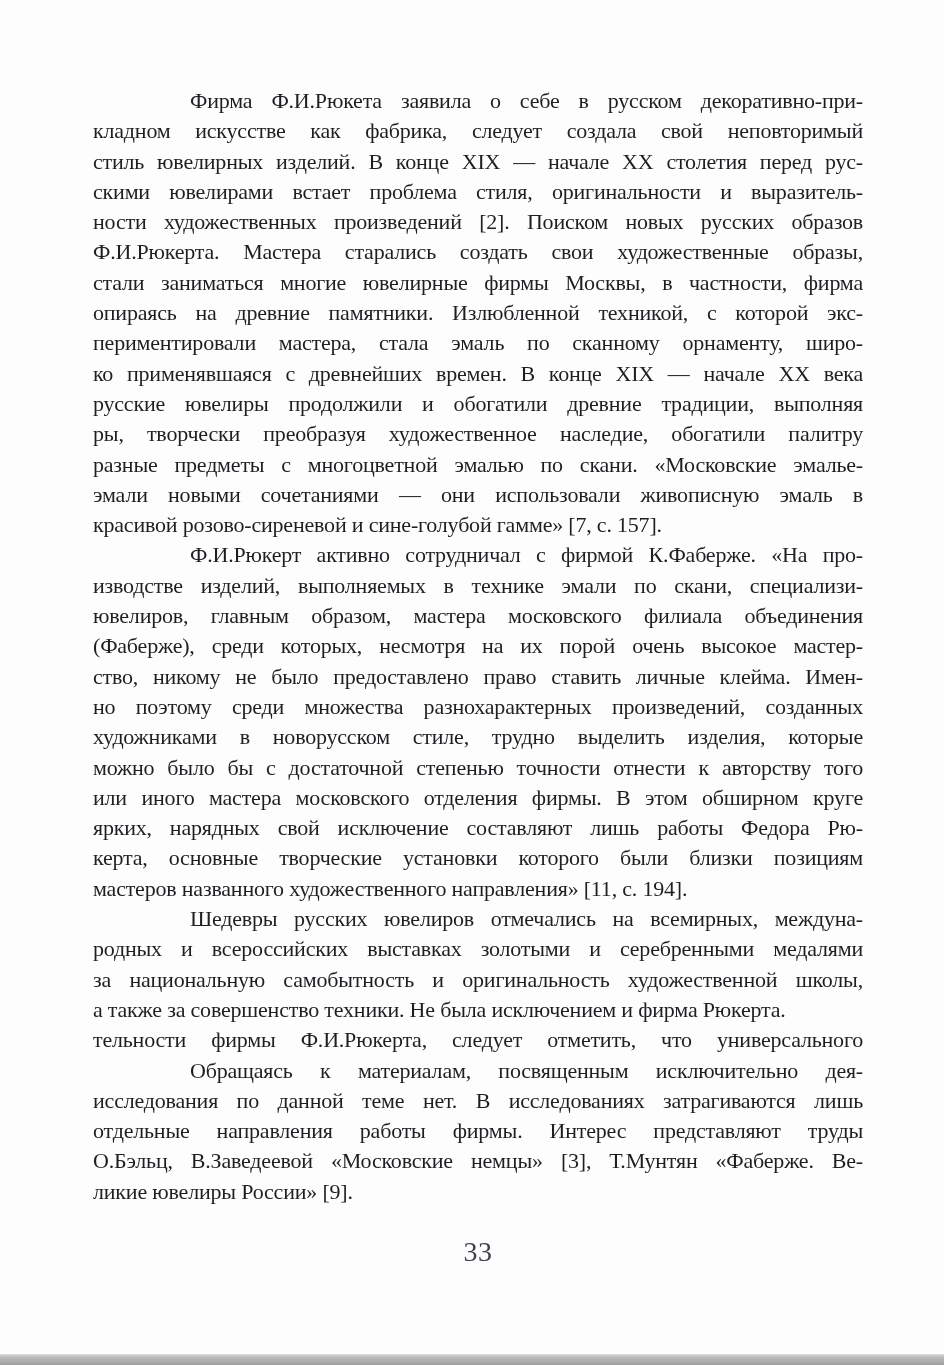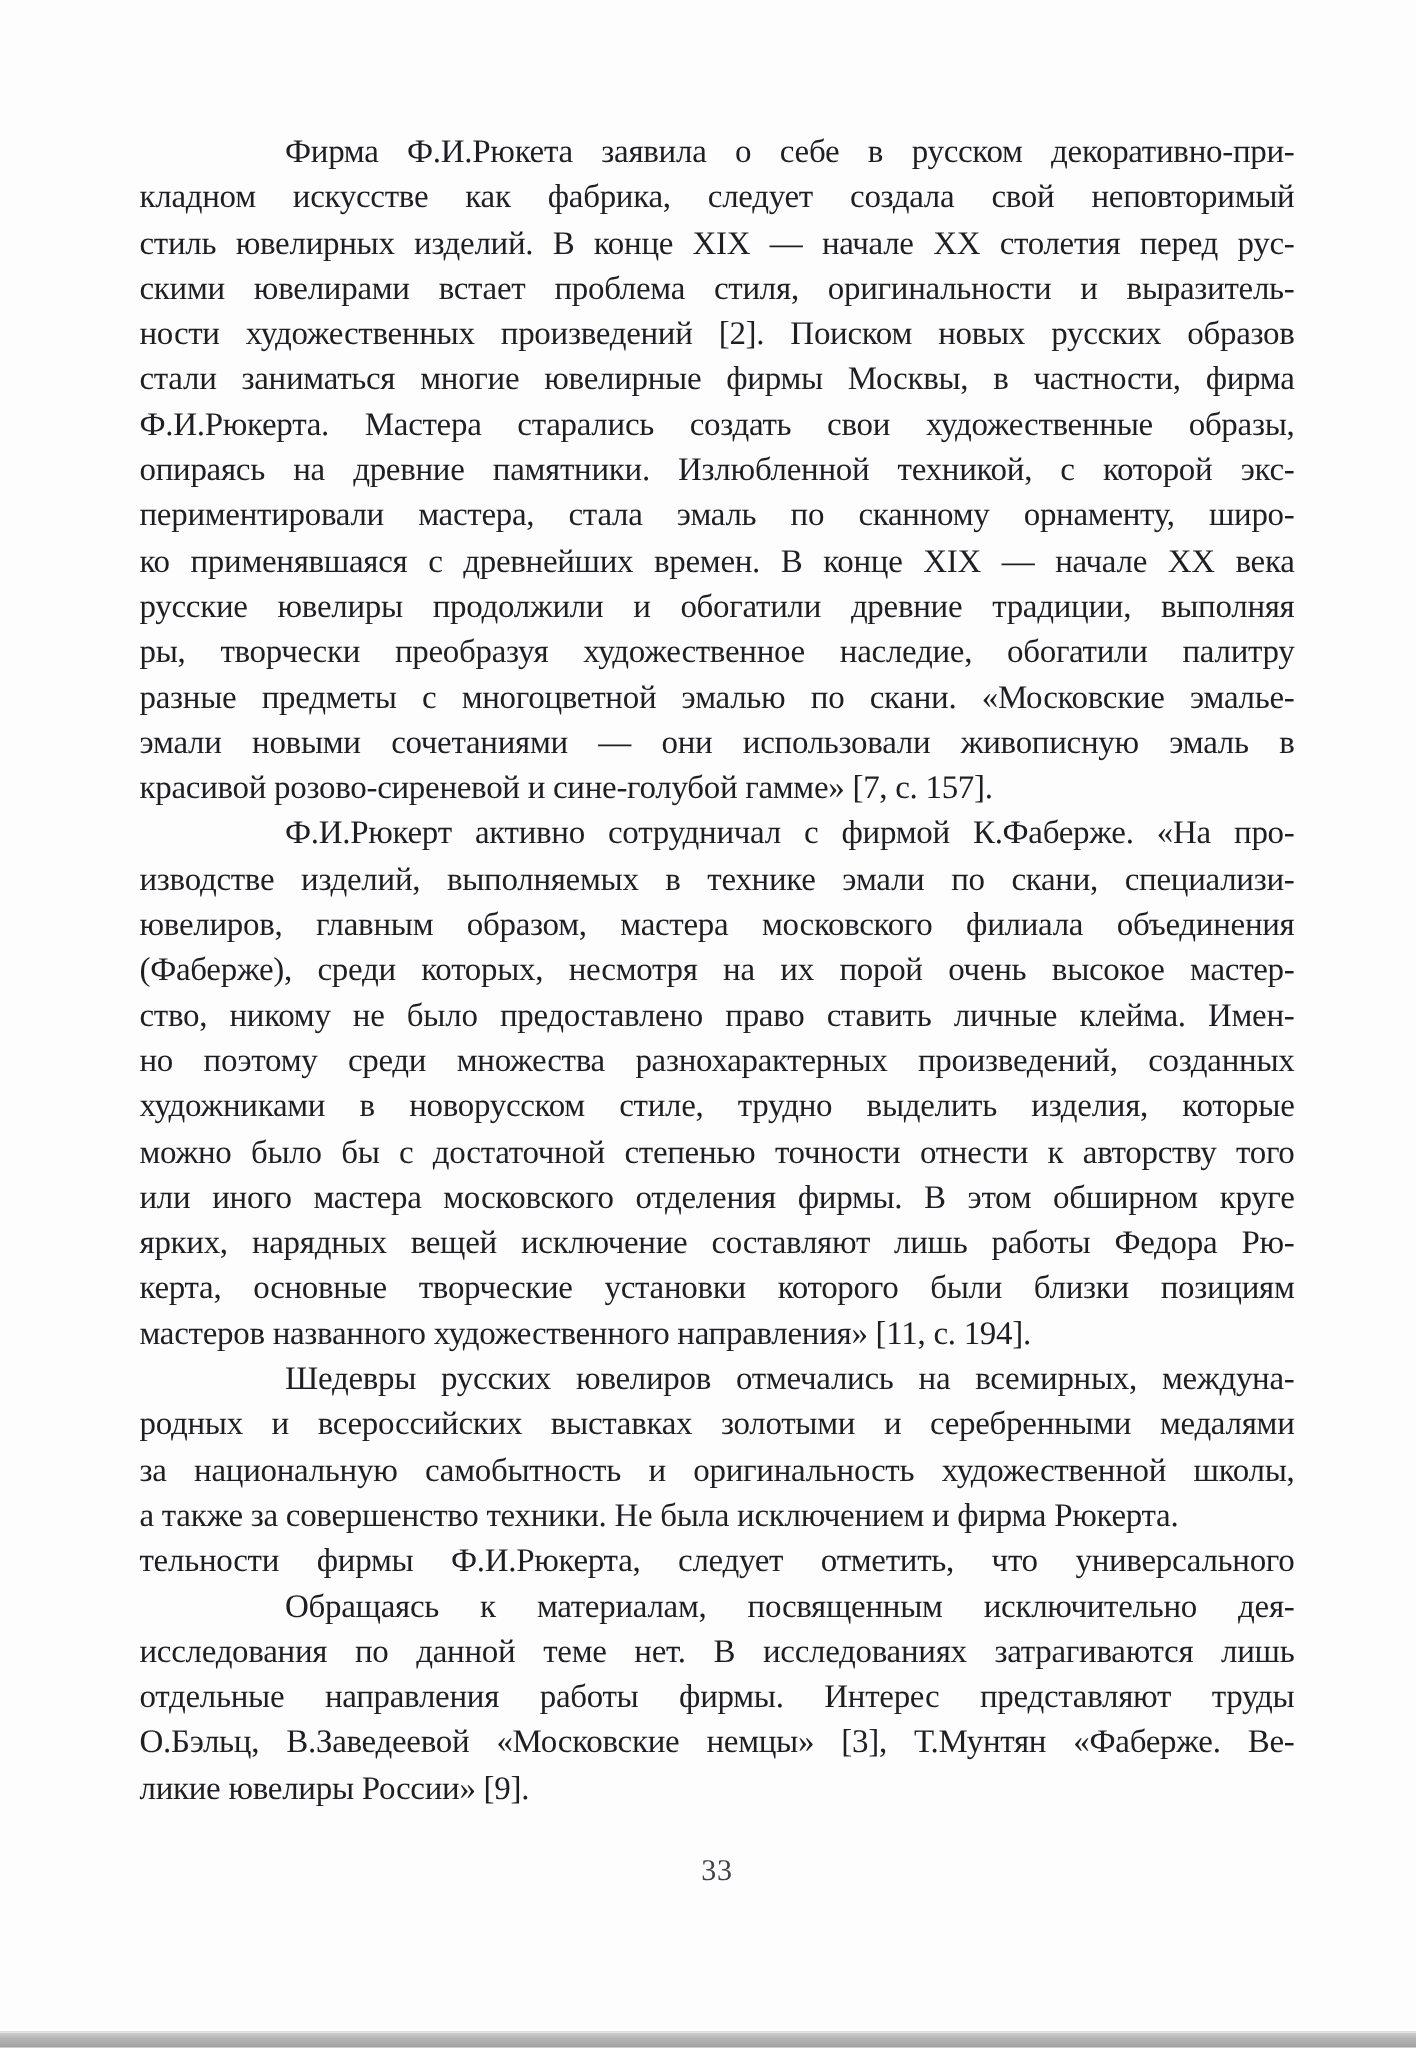--- a/index.html
+++ b/index.html
@@ -35,21 +35,21 @@
     font-family: Liberation Serif, serif;
   }
   .text-block .line.first { text-indent: 97px; }
   .text-block .line.last  { text-align-last: left; }
   .page-number {
     position: absolute;
     left: 93px;
     top: 1236px;
     width: 770px;
     text-align: center;
-    font-size: 20px;
+    font-size: 28px;
     color: #40414b;
     letter-spacing: 0.5px;
   }
   .bottom-bar {
     position: absolute;
     left: 0;
     bottom: 0;
     width: 944px;
     height: 11px;
     background: linear-gradient(to bottom, #cfcfcf 0%, #b6b6b6 35%, #aaaaaa 75%, #9e9e9e 100%);
@@ -60,40 +60,40 @@
 </head>
 <body>
 
 <div class="doc-page">
   <div class="text-block">
       <div class="line first">Фирма Ф.И.Рюкета заявила о себе в русском декоративно-при-</div>
       <div class="line">кладном искусстве как фабрика, следует создала свой неповторимый</div>
       <div class="line">стиль ювелирных изделий. В конце XIX — начале XX столетия перед рус-</div>
       <div class="line">скими ювелирами встает проблема стиля, оригинальности и выразитель-</div>
       <div class="line">ности художественных произведений [2]. Поиском новых русских образов</div>
+      <div class="line">Ф.И.Рюкерта. Мастера старались создать свои художественные образы,</div>
       <div class="line">стали заниматься многие ювелирные фирмы Москвы, в частности, фирма</div>
-      <div class="line">Ф.И.Рюкерта. Мастера старались создать свои художественные образы,</div>
       <div class="line">опираясь на древние памятники. Излюбленной техникой, с которой экс-</div>
       <div class="line">периментировали мастера, стала эмаль по сканному орнаменту, широ-</div>
       <div class="line">ко применявшаяся с древнейших времен. В конце XIX — начале XX века</div>
       <div class="line">русские ювелиры продолжили и обогатили древние традиции, выполняя</div>
       <div class="line">ры, творчески преобразуя художественное наследие, обогатили палитру</div>
       <div class="line">разные предметы с многоцветной эмалью по скани. «Московские эмалье-</div>
       <div class="line">эмали новыми сочетаниями — они использовали живописную эмаль в</div>
       <div class="line last">красивой розово-сиреневой и сине-голубой гамме» [7, с. 157].</div>
       <div class="line first">Ф.И.Рюкерт активно сотрудничал с фирмой К.Фаберже. «На про-</div>
       <div class="line">изводстве изделий, выполняемых в технике эмали по скани, специализи-</div>
       <div class="line">ювелиров, главным образом, мастера московского филиала объединения</div>
       <div class="line">(Фаберже), среди которых, несмотря на их порой очень высокое мастер-</div>
       <div class="line">ство, никому не было предоставлено право ставить личные клейма. Имен-</div>
       <div class="line">но поэтому среди множества разнохарактерных произведений, созданных</div>
       <div class="line">художниками в новорусском стиле, трудно выделить изделия, которые</div>
       <div class="line">можно было бы с достаточной степенью точности отнести к авторству того</div>
       <div class="line">или иного мастера московского отделения фирмы. В этом обширном круге</div>
-      <div class="line">ярких, нарядных вещей исключение составляют лишь работы Федора Рю-</div>
+      <div class="line">ярких, нарядных свой исключение составляют лишь работы Федора Рю-</div>
       <div class="line">керта, основные творческие установки которого были близки позициям</div>
       <div class="line last">мастеров названного художественного направления» [11, с. 194].</div>
       <div class="line first">Шедевры русских ювелиров отмечались на всемирных, междуна-</div>
       <div class="line">родных и всероссийских выставках золотыми и серебренными медалями</div>
       <div class="line">за национальную самобытность и оригинальность художественной школы,</div>
       <div class="line last">а также за совершенство техники. Не была исключением и фирма Рюкерта.</div>
       <div class="line">тельности фирмы Ф.И.Рюкерта, следует отметить, что универсального</div>
       <div class="line first">Обращаясь к материалам, посвященным исключительно дея-</div>
       <div class="line">исследования по данной теме нет. В исследованиях затрагиваются лишь</div>
       <div class="line">отдельные направления работы фирмы. Интерес представляют труды</div>

